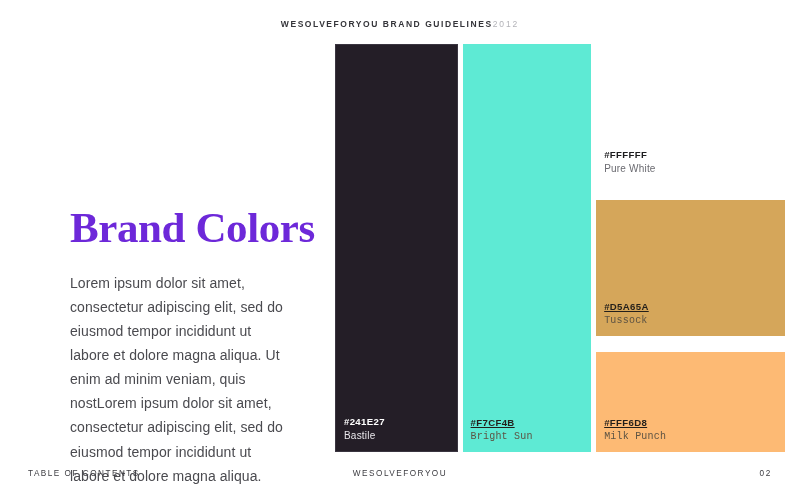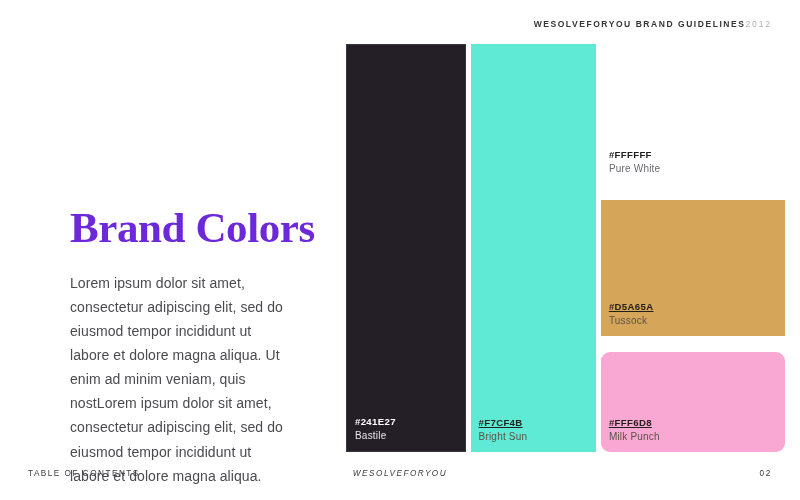--- a/index.html
+++ b/index.html
@@ -19,21 +19,21 @@
 
   
   .header {
     position: absolute;
     top: 16px;
     left: 28px;
     right: 28px;
     height: 16px;
     display: flex;
     align-items: center;
-    justify-content: flex-end;
+    justify-content: center;
   }
   .header-title {
     font-size: 8.5px;
     letter-spacing: 1.55px;
     font-weight: 600;
     color: #35353a;
     white-space: nowrap;
   }
   .header-year {
     font-size: 8.5px;
@@ -76,56 +76,56 @@
     width: 450px;
     height: 408px;
     display: flex;
     gap: 5px;
   }
   .col {
     display: flex;
     flex-direction: column;
     gap: 16px;
   }
-  .col-dark  { width: 124px; margin-left: 11px; }
+  .col-dark  { width: 124px; }
   .col-sun   { width: 130px; }
   .col-stack { width: 191px; }
 
   .swatch {
     position: relative;
     flex: 1 1 auto;
     display: flex;
     flex-direction: column;
     justify-content: flex-end;
     padding: 0 0 9px 8px;
   }
 
   .sw-bastile   { background: #241E27; border: 1px solid #3a3540; }
   .sw-sun       { background: #5eead4; }
   .sw-white     { background: #FFFFFF; flex: 0 0 140px; }
   .sw-tussock   { background: #D5A65A; flex: 0 0 136px; }
-  .sw-milk      { background: #f9a8d4; flex: 1 1 auto; border-radius: 9px; }
+  .sw-milk      { background: #fdba74; flex: 1 1 auto; }
 
   .sw-hex {
     font-size: 9.6px;
     font-weight: 700;
     letter-spacing: 0.35px;
     line-height: 1.25;
   }
   .sw-name {
     font-size: 10px;
     font-weight: 400;
     letter-spacing: 0.2px;
     line-height: 1.3;
     margin-top: 1px;
   }
   .on-dark .sw-hex  { color: #ffffff; }
   .on-dark .sw-name { color: #e8e6ea; }
   .on-light .sw-hex  { color: #231f1a; text-decoration: underline; }
-  .on-light .sw-name { color: #5d5343; }
+  .on-light .sw-name { color: #5d5343; font-family: Liberation Mono, monospace; }
   .on-paper .sw-hex  { color: #1d1d1f; }
   .on-paper .sw-name { color: #6a6a70; }
 
   
   .footer {
     position: absolute;
     bottom: 20px;
     left: 28px;
     right: 28px;
     height: 14px;
@@ -139,21 +139,20 @@
     font-size: 8.2px;
     letter-spacing: 1.5px;
     font-weight: 500;
     color: #3b3b40;
     white-space: nowrap;
   }
   .footer-center {
     position: absolute;
     left: 50%;
     transform: translateX(-50%);
-    font-style: italic;
   }
   .footer-right { letter-spacing: 1.7px; }
 </style>
 </head>
 <body>
 
 <div class="header">
   <div class="header-title">WESOLVEFORYOU BRAND GUIDELINES</div>
   <div class="header-year">2012</div>
 </div>

